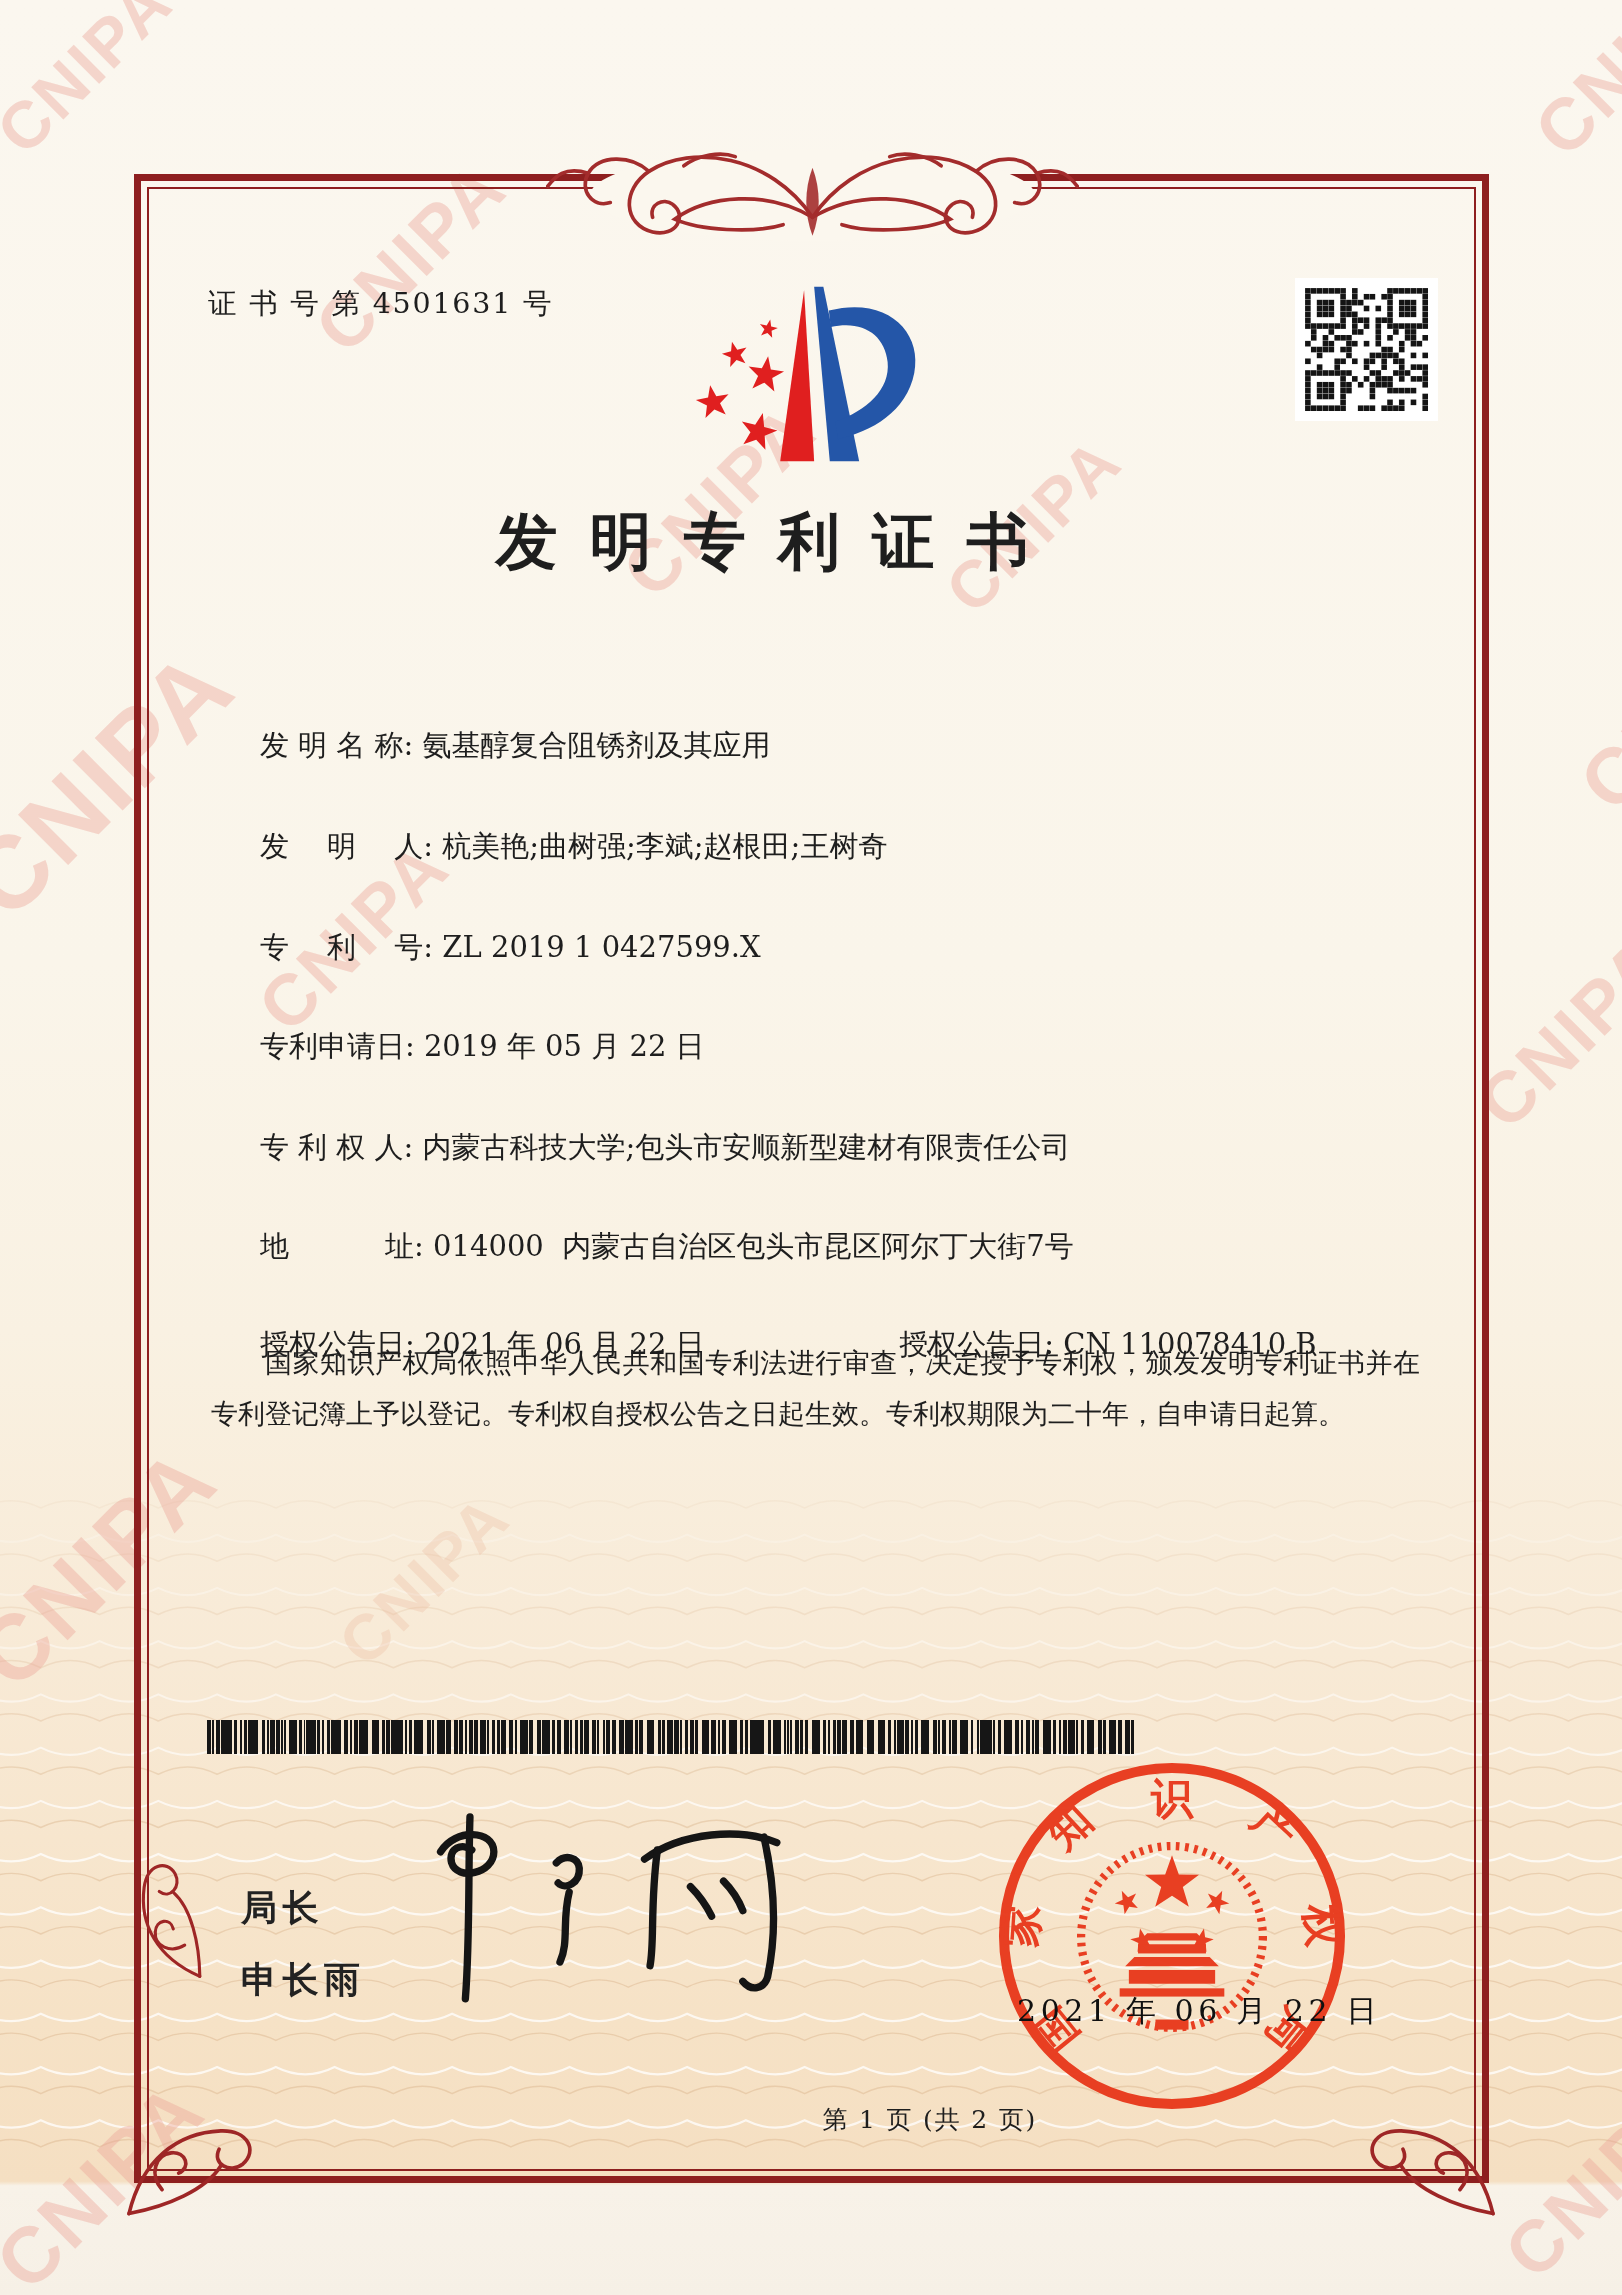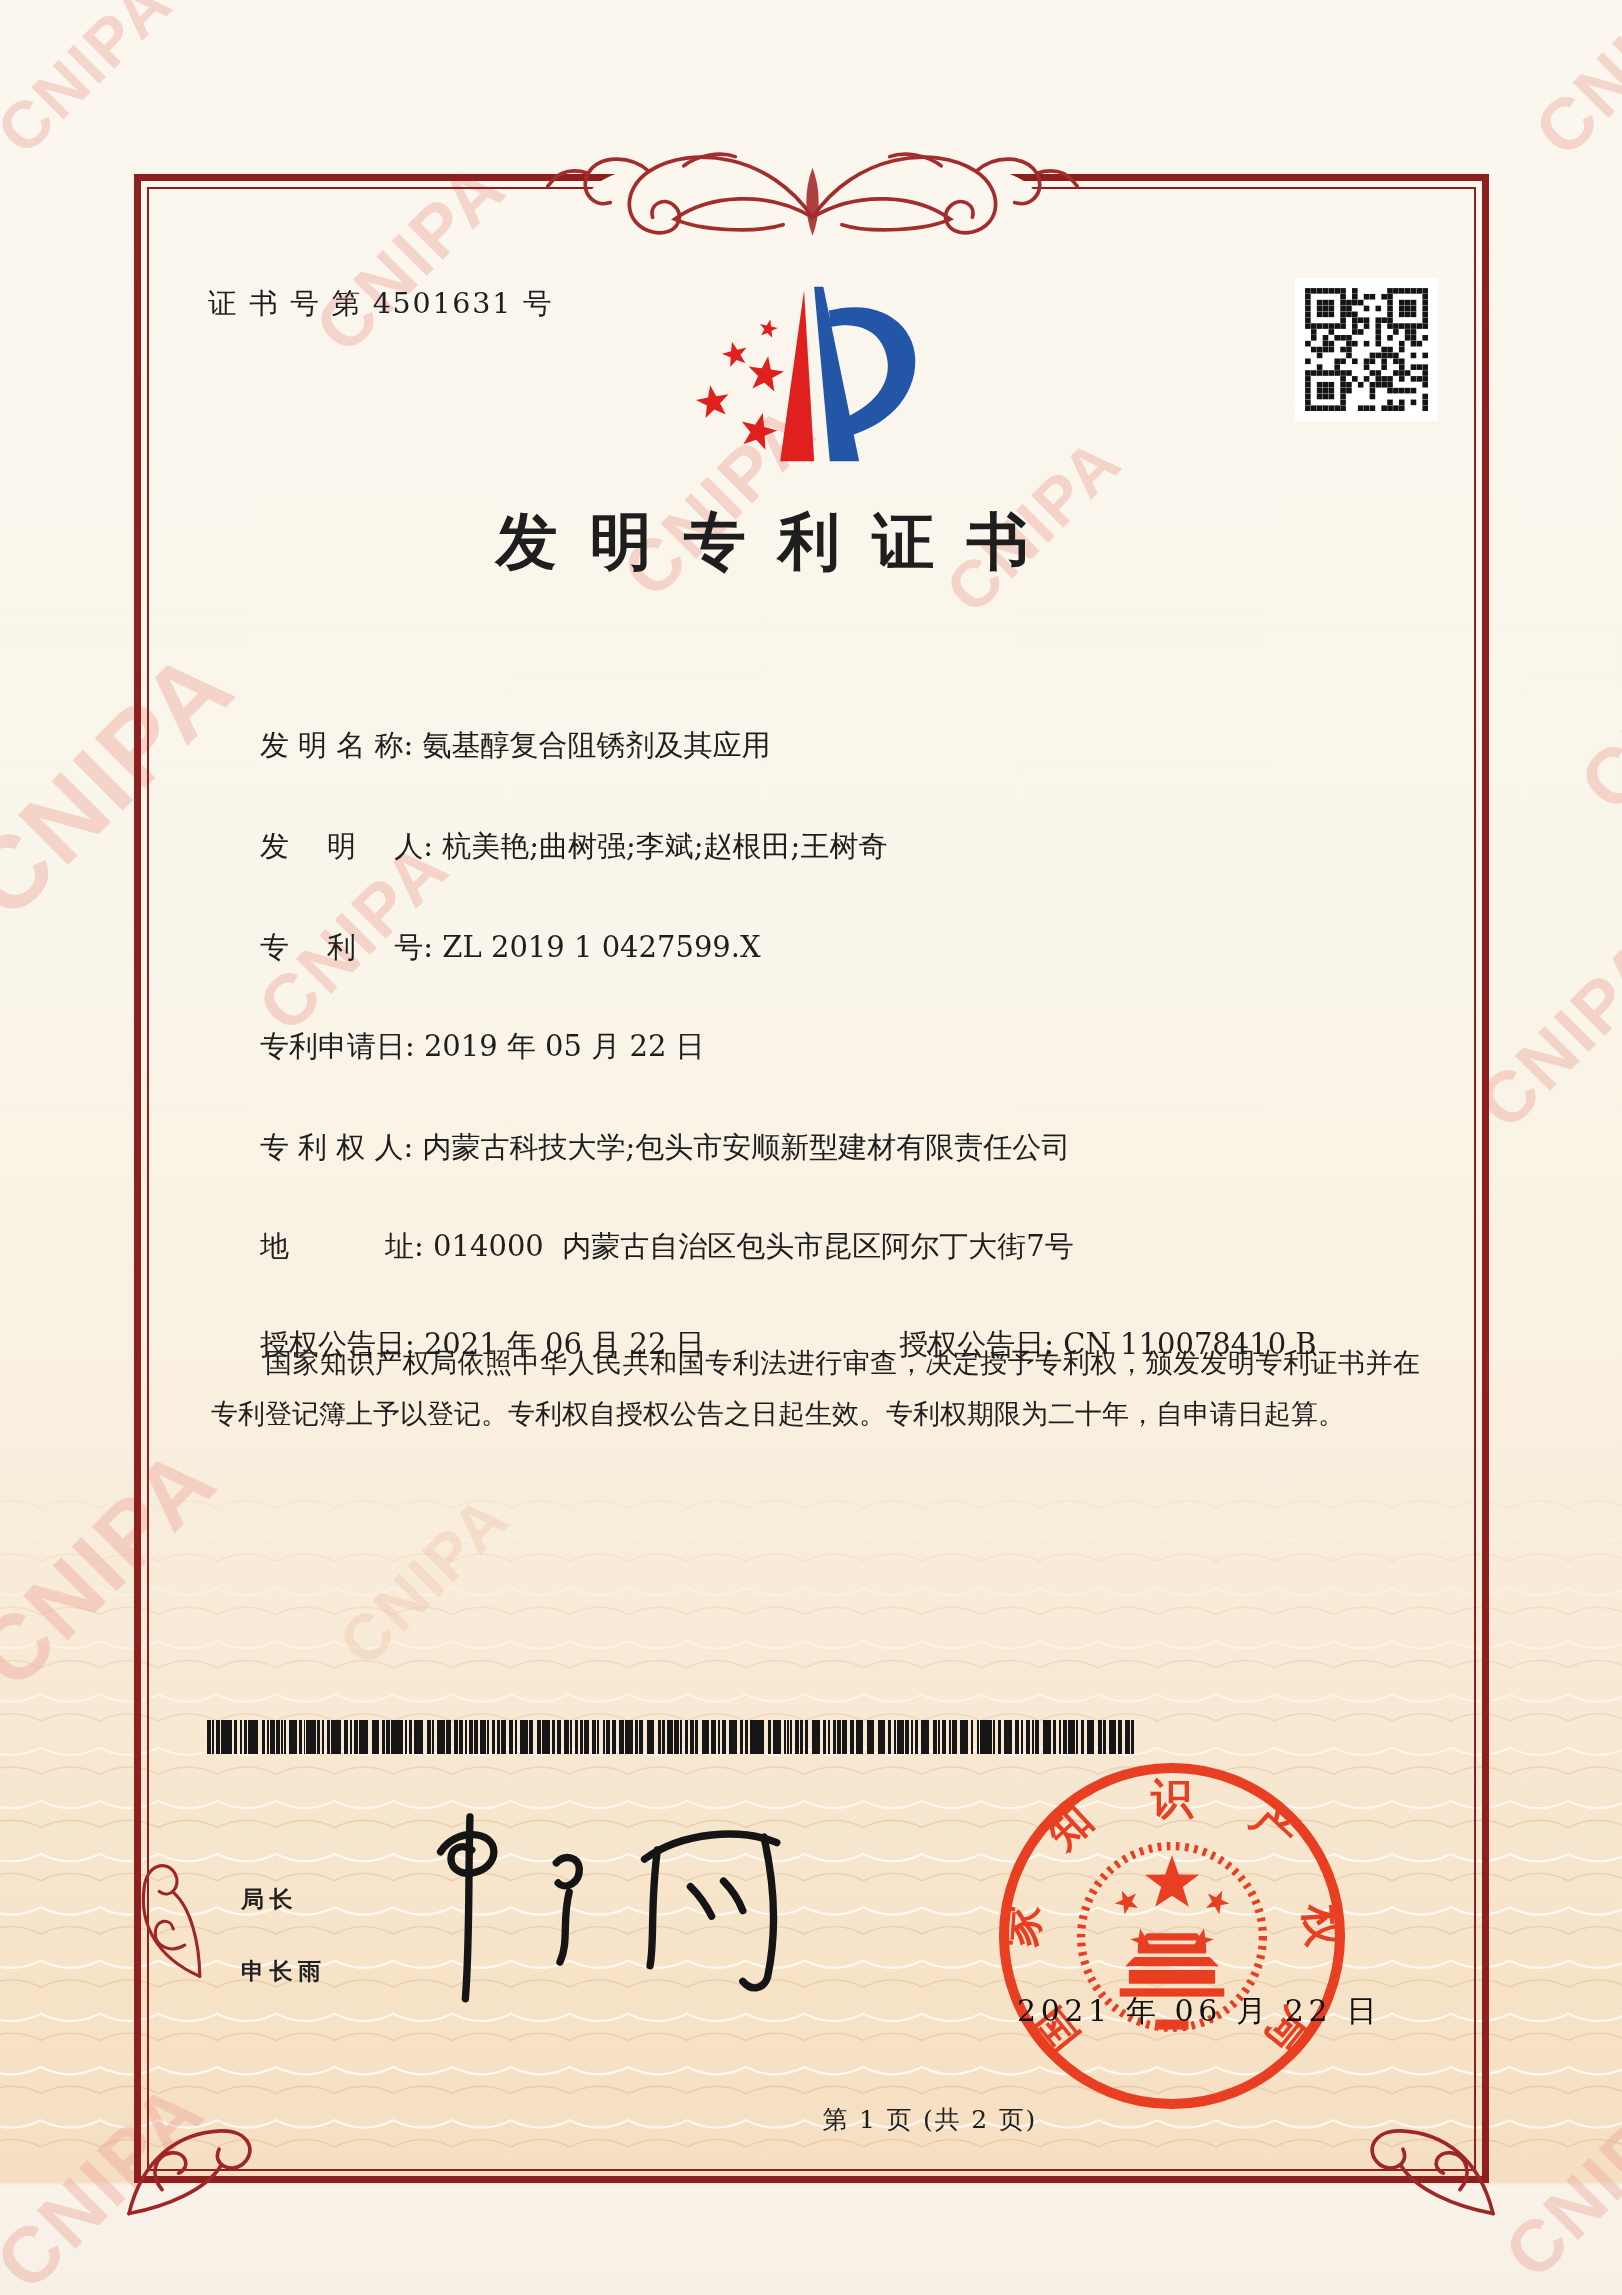--- a/index.html
+++ b/index.html
@@ -26,21 +26,21 @@
   .paras p{text-indent:2em}
   
   .barcode{left:207px;top:1720px;width:927px;height:34px;z-index:5;
     background-image:
       repeating-linear-gradient(90deg,#161616 0 1.8px,transparent 1.8px 5.5px),
       repeating-linear-gradient(90deg,#161616 0 2.8px,transparent 2.8px 9.2px),
       repeating-linear-gradient(90deg,#161616 0 1.8px,transparent 1.8px 13.8px),
       repeating-linear-gradient(90deg,#161616 0 3.7px,transparent 3.7px 21px);}
   
   .officer{left:241px;font-family:Liberation Serif, serif;font-weight:600;
-           font-size:23px;letter-spacing:5.5px;z-index:5;color:#222}
+           font-size:36px;letter-spacing:5.5px;z-index:5;color:#222}
   
   .sealdate{left:1017px;top:1991px;font-size:30px;letter-spacing:4.6px;z-index:7;color:#101010;white-space:pre-wrap}
   
   .pageinfo{left:514px;top:2103px;width:523px;text-align:right;font-size:25px;letter-spacing:1.8px;z-index:5;white-space:pre-wrap}
   .contband{left:634px;top:2197px;width:309px;height:75px;background:#fffdf8;z-index:5;
             display:flex;align-items:center;justify-content:center}
   .contband span{font-size:27.5px;letter-spacing:4.6px;white-space:pre-wrap}
   svg{display:block}
 </style>
 </head>

